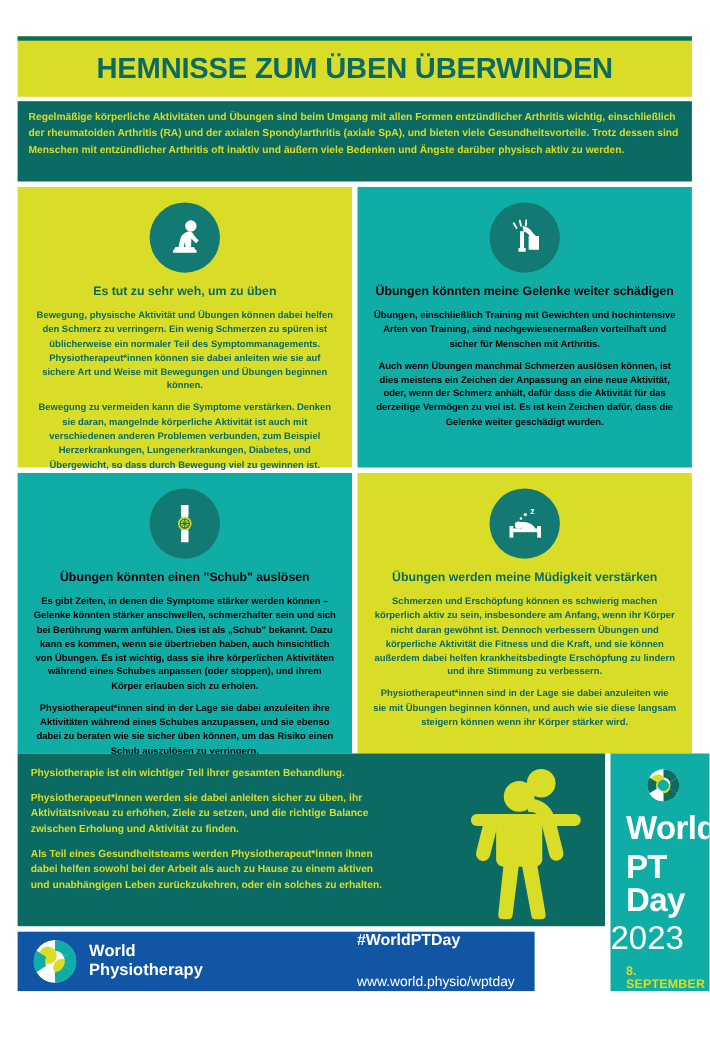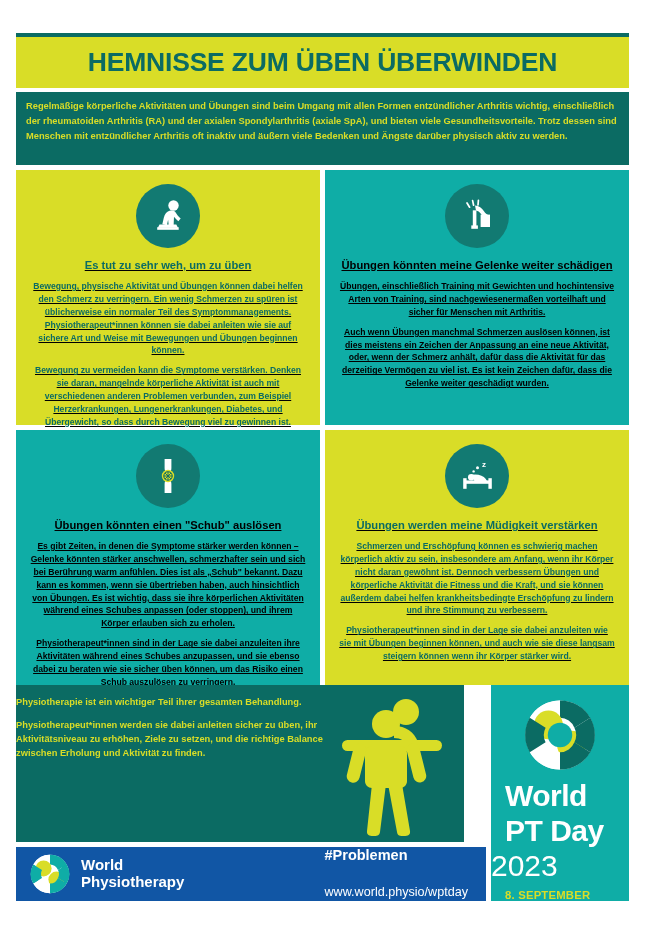--- a/index.html
+++ b/index.html
@@ -20,21 +20,21 @@
     margin:0;color:#0b6b63;font-size:26.5px;font-weight:bold;
     letter-spacing:-0.2px;line-height:1;white-space:nowrap;
   }
   .intro{
     margin-top:4px;background:#0b6b63;color:#d9dd27;
     padding:7px 10px 21px 10px;font-size:9.3px;line-height:1.62;
     font-weight:bold;
   }
 
   
-  .grid{margin-top:5px;display:flex;flex-wrap:wrap;gap:5px;text-decoration:underline;}
+  .grid{margin-top:5px;display:flex;flex-wrap:wrap;gap:5px;}
   .card{
     width:304px;box-sizing:border-box;padding:14px 14px 12px 14px;
     display:flex;flex-direction:column;align-items:center;
   }
   .card.h1r{height:255px;}
   .card.h2r{height:255px;}
   .card-yellow{background:#d9dd27;color:#0b6b63;}
   .card-teal{background:#0fada6;color:#000000;}
   .badge{
     width:64px;height:64px;border-radius:50%;background:#127a72;
@@ -44,22 +44,22 @@
   .card h2{
     margin:10px 0 7px 0;font-size:11.2px;font-weight:bold;
     text-align:center;line-height:1.33;
   }
   .card p{
     margin:0 0 7px 0;font-size:8.6px;line-height:1.5;text-align:center;
     font-weight:bold;
   }
   .card p:last-child{margin-bottom:0;}
   .band-left{
-    width:448px;background:#0b6b63;position:relative;
-    padding:11px 12px 10px 0;box-sizing:border-box;height:157px;
+    width:534px;background:#0b6b63;position:relative;
+    padding:11px 12px 10px 12px;box-sizing:border-box;height:157px;
   }
   .band-left p{
     margin:0 0 9px 0;color:#d9dd27;font-size:9.3px;line-height:1.5;
     font-weight:bold;max-width:330px;
   }
   .band-left p:last-of-type{margin-bottom:0;}
   .fig{position:absolute;right:10px;bottom:6px;width:112px;height:142px;}
 
   .wptday{
     width:138px;background:#0fada6;display:flex;flex-direction:column;
@@ -187,20 +187,21 @@
         <p>Physiotherapeut*innen sind in der Lage sie dabei anzuleiten wie sie mit Übungen beginnen können, und auch wie sie diese langsam steigern können wenn ihr Körper stärker wird.</p>
       </div>
     </div>
 
     <div class="band-wrap">
       <div class="left-col">
 
         <div class="band-left">
           <p>Physiotherapie ist ein wichtiger Teil ihrer gesamten Behandlung.</p>
           <p>Physiotherapeut*innen werden sie dabei anleiten sicher zu üben, ihr Aktivitätsniveau zu erhöhen, Ziele zu setzen, und die richtige Balance zwischen Erholung und Aktivität zu finden.</p>
+          <p>Als Teil eines Gesundheitsteams werden Physiotherapeut*innen ihnen dabei helfen sowohl bei der Arbeit als auch zu Hause zu einem aktiven und unabhängigen Leben zurückzukehren, oder ein solches zu erhalten.</p>
 
           <svg class="fig" viewBox="0 0 112 142" aria-hidden="true">
             <g fill="#d9dd27">
               <circle cx="64" cy="18" r="13"></circle>
               <path d="M52 32c12 0 20 6 24 16l-10 5c-3-6-7-9-14-9z"></path>
               <circle cx="44" cy="30" r="14"></circle>
               <rect x="0" y="46" width="100" height="11" rx="5.5"></rect>
               <path d="M30 52h28c4 0 7 3 7 7v28c0 4-3 7-7 7H30c-4 0-7-3-7-7V59c0-4 3-7 7-7z"></path>
               <rect x="8" y="49" width="13" height="40" rx="6.5" transform="rotate(14 14 69)"></rect>
               <rect x="68" y="49" width="13" height="40" rx="6.5" transform="rotate(-14 74 69)"></rect>
@@ -221,21 +222,21 @@
             <path d="M92 74A48 48 0 0 1 50 98V74a22 22 0 0 0 20-14z" fill="#0fada6"></path>
             <path d="M50 98A48 48 0 0 1 8 74l22-14a22 22 0 0 0 20 14z" fill="#ffffff"></path>
             <path d="M8 26a48 48 0 0 0 0 48l22-14a22 22 0 0 1 0-20z" fill="#0fada6"></path>
             <path d="M92 26a48 48 0 0 1 0 48L70 60a22 22 0 0 0 0-20z" fill="#0fada6"></path>
           </svg>
           <div class="wp-name">
             <div>World</div>
             <div>Physiotherapy</div>
           </div>
           <div class="foot-right">
-            <div class="hashtag">#Problemen</div>
+            <div class="hashtag">#WorldPTDay</div>
             <div class="weburl">www.world.physio/wptday</div>
           </div>
         </div>
       </div>
 
       <div class="wptday" style="height:216px;">
         <svg class="wpt-mark" viewBox="0 0 100 100" aria-hidden="true">
           <circle cx="50" cy="50" r="48" fill="#ffffff"></circle>
           <path d="M50 2a48 48 0 0 1 42 24L70 40A22 22 0 0 0 50 26z" fill="#0b6b63"></path>
           <path d="M8 26A48 48 0 0 1 50 2v24a22 22 0 0 0-20 14z" fill="#ffffff"></path>

